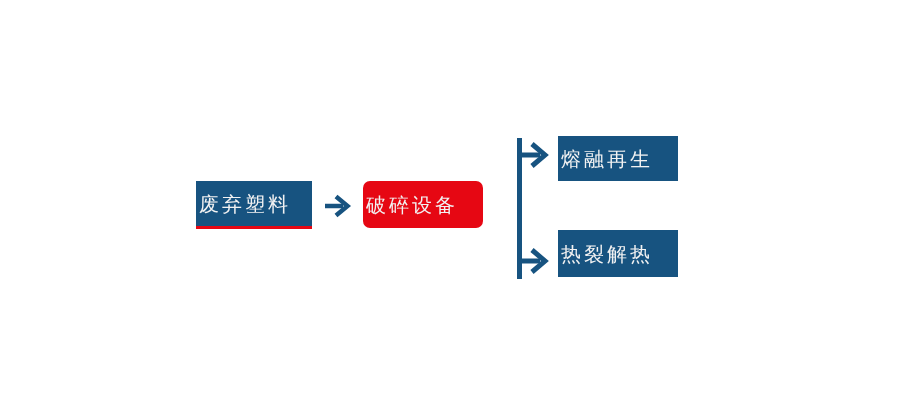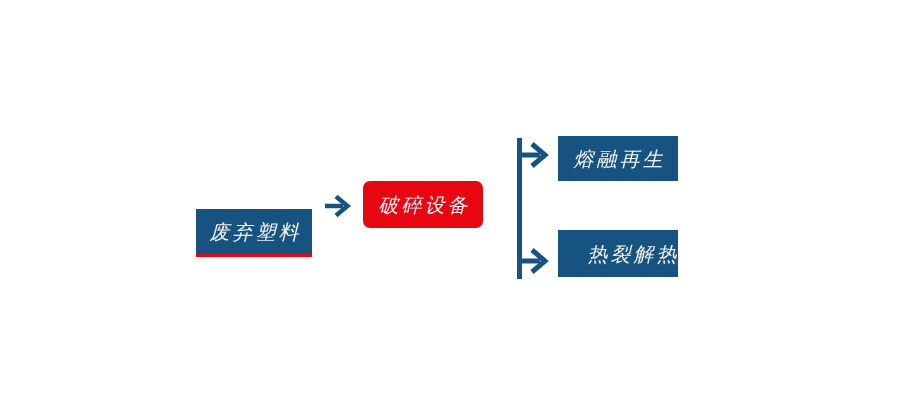--- a/index.html
+++ b/index.html
@@ -17,41 +17,39 @@
     position:relative;
     width:900px;
     height:411px;
     background:var(--bg);
     overflow:hidden;
   }
   .node{
     position:absolute;
     display:flex;
     align-items:center;
-    justify-content:center;
     box-sizing:border-box;
-    font-style:italic;
   }
   .node-label{
     color:var(--text);
     font-size:20px;
     font-weight:300;
     letter-spacing:3px;
     text-indent:3px;
     line-height:1;
     white-space:nowrap;
   }
   .node-blue{background:var(--blue);}
   .node-red{background:var(--red);}
   .node-underline{border-bottom:3px solid var(--red);}
 
-  .node-waste{left:196px;top:181px;width:116px;height:48px;margin-top:28px;}
+  .node-waste{left:196px;top:181px;width:116px;height:48px;}
   .node-crush{left:363px;top:181px;width:120px;height:47px;border-radius:7px;}
   .node-melt{left:558px;top:136px;width:120px;height:45px;}
-  .node-pyro{left:558px;top:230px;width:120px;height:47px;padding-left:28px;}
+  .node-pyro{left:558px;top:230px;width:120px;height:47px;}
 
   .arrow{position:absolute;display:block;}
   .arrow-main{left:325px;top:194px;}
   .arrow-top{left:519px;top:141px;}
   .arrow-bottom{left:519px;top:247px;}
   .arrow path{
     stroke:var(--blue);
     fill:none;
     stroke-linecap:butt;
     stroke-linejoin:miter;

